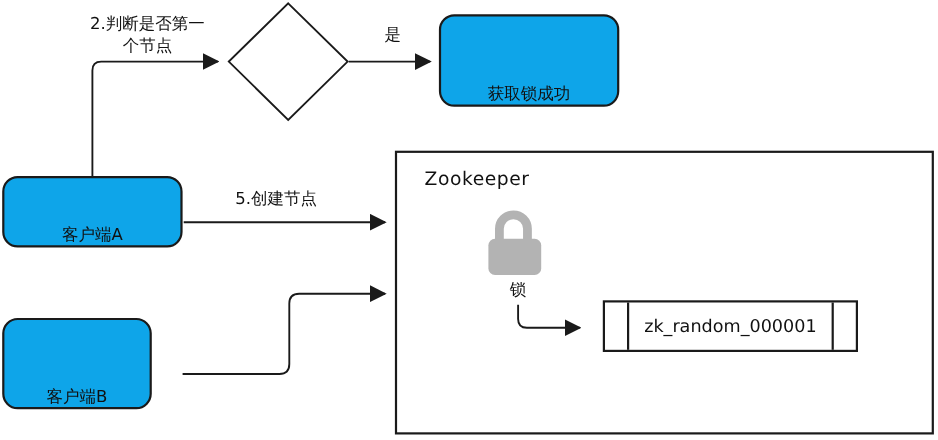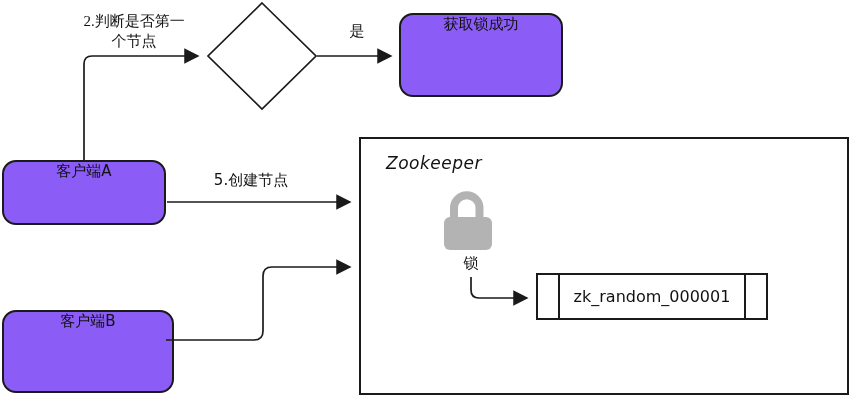--- a/index.html
+++ b/index.html
@@ -7,25 +7,25 @@
     position: relative;
     width: 853px;
     height: 400px;
     background: #ffffff;
     font-family: "DejaVu Sans", "Liberation Sans", sans-serif;
     color: #111111;
     overflow: hidden;
   }
   .box {
     position: absolute;
-    background: #8b5cf6;
+    background: #0ea5e9;
     border: 2px solid #1a1a1a;
     border-radius: 14px;
     display: flex;
-    align-items: flex-start;
+    align-items: flex-end;
     justify-content: center;
     font-size: 15px;
     box-sizing: border-box;
     text-align: center;
   }
   .container-box {
     position: absolute;
     background: #ffffff;
     border: 2px solid #1a1a1a;
     border-radius: 0;
@@ -39,25 +39,24 @@
     white-space: pre-line;
   }
   #zookeeper-title {
     position: absolute;
     left: 386px;
     top: 153px;
     font-size: 17px;
     letter-spacing: 0.5px;
     text-align: left;
     white-space: nowrap;
-    font-style: italic;
   }
   #znode-box {
     position: absolute;
-    left: 536px;
+    left: 548px;
     top: 273px;
     width: 232px;
     height: 47px;
     background: #ffffff;
     border: 2px solid #1a1a1a;
     box-sizing: border-box;
     display: flex;
     align-items: center;
     justify-content: center;
     font-size: 16px;
@@ -89,31 +88,31 @@
   <div id="zookeeper-title">Zookeeper</div>
 
   <div class="box" style="left:399px; top:13px; width:164px; height:84px;">
     <span>获取锁成功</span>
   </div>
 
   <div class="box" style="left:2px; top:160px; width:164px; height:65px;">
     <span>客户端A</span>
   </div>
 
-  <div class="box" style="left:2px; top:310px; width:172px; height:83px;">
+  <div class="box" style="left:2px; top:289px; width:136px; height:83px;">
     <span>客户端B</span>
   </div>
 
   <div id="znode-box">
     <div class="znode-divider" id="znode-divider-left"></div>
     <div class="znode-divider" id="znode-divider-right"></div>
     <span>zk_random_000001</span>
   </div>
 
-  <div class="label" style="left:44px; top:11px; width:180px;font-family:Liberation Serif, serif;">2.判断是否第一
+  <div class="label" style="left:44px; top:11px; width:180px;">2.判断是否第一
 个节点</div>
 
   <div class="label" style="left:340px; top:21px; width:34px;">是</div>
 
   <div class="label" style="left:196px; top:170px; width:110px;">5.创建节点</div>
 
   <div class="label" style="left:208px; top:35px; width:108px;">是第一个
 节点</div>
 
   <div class="label" style="left:452px; top:253px; width:38px;">锁</div>

